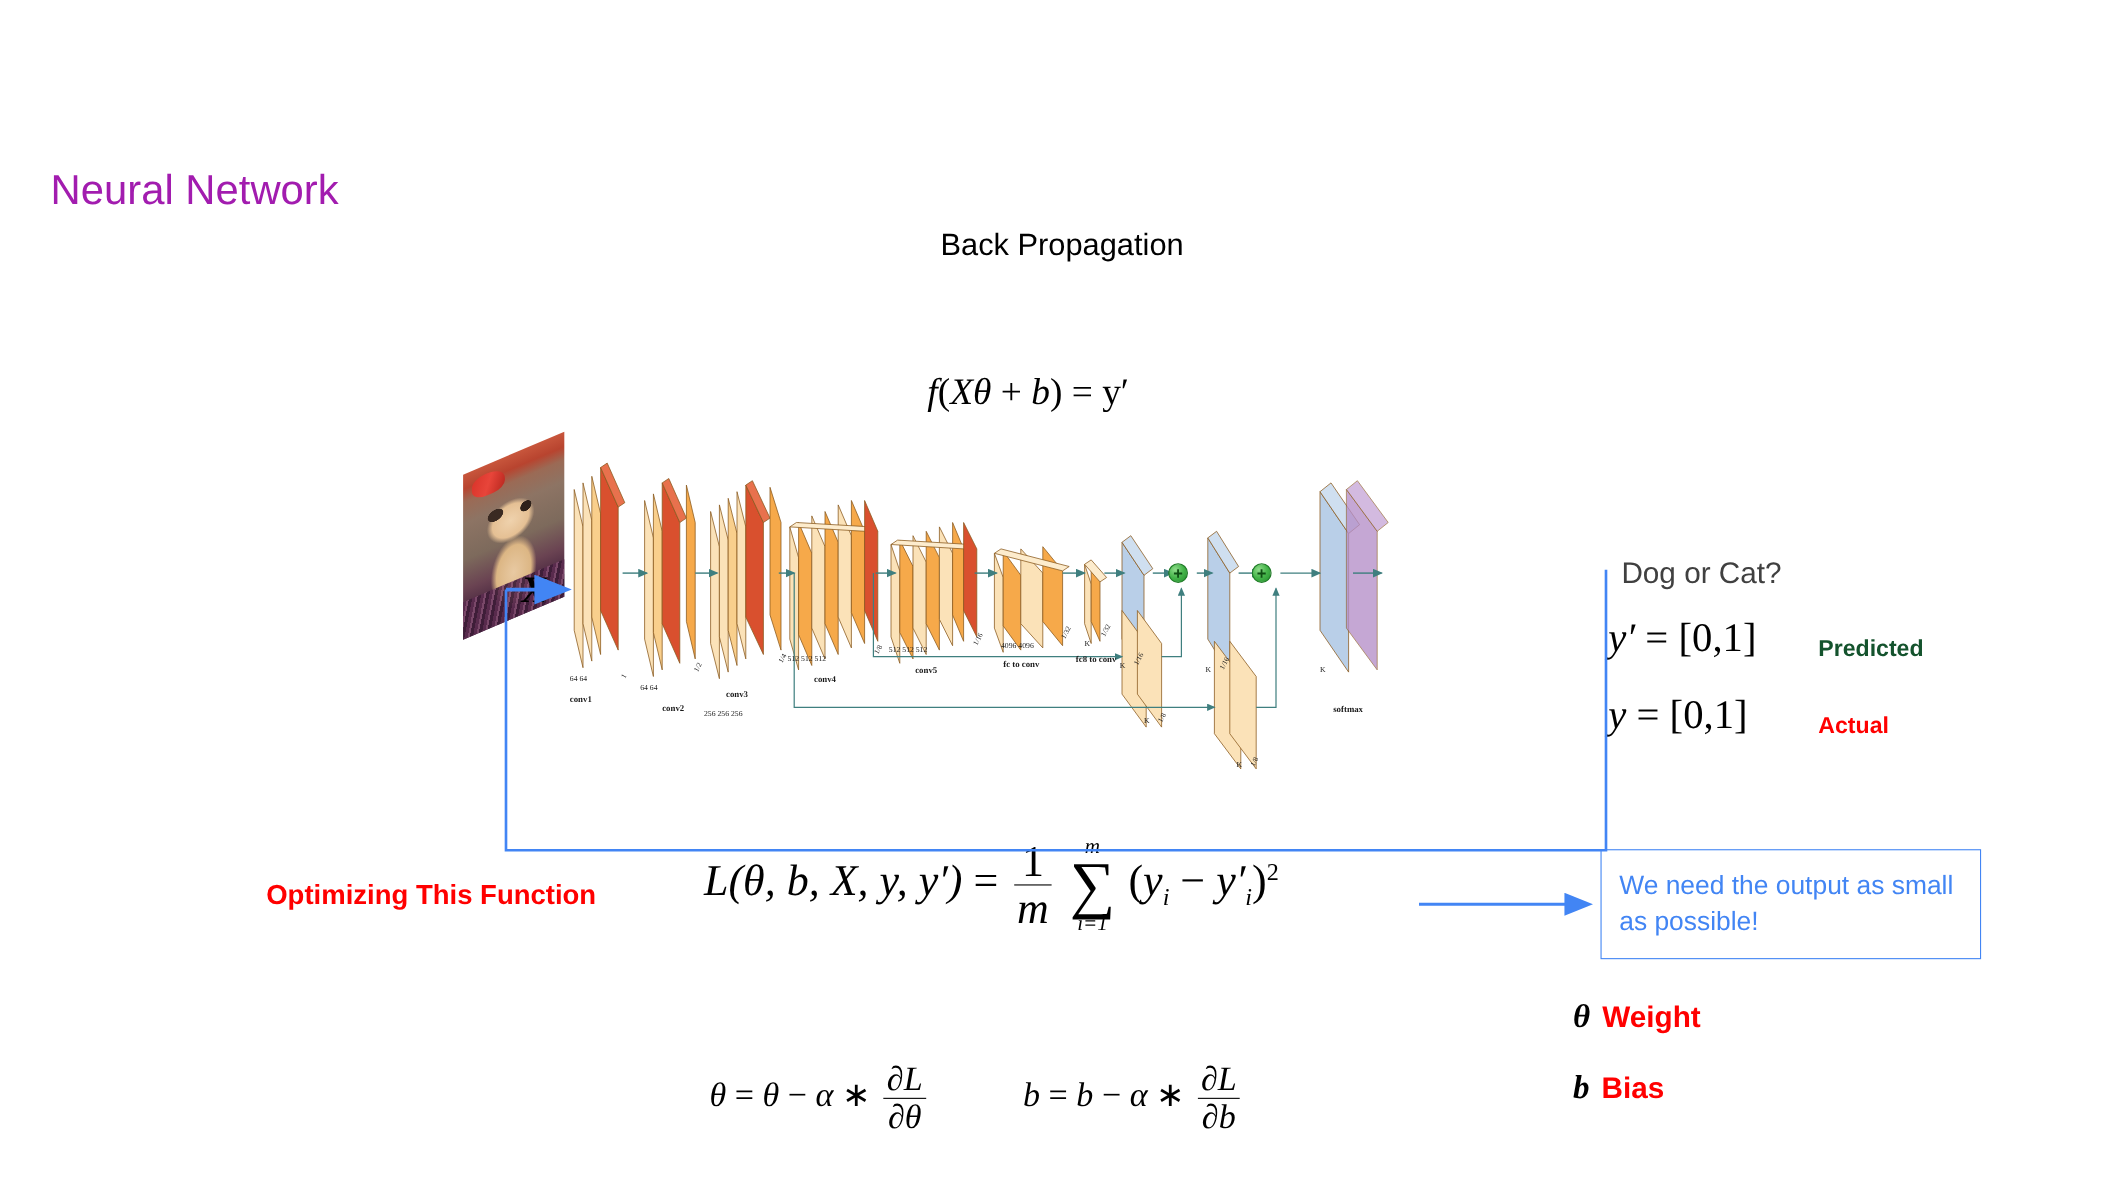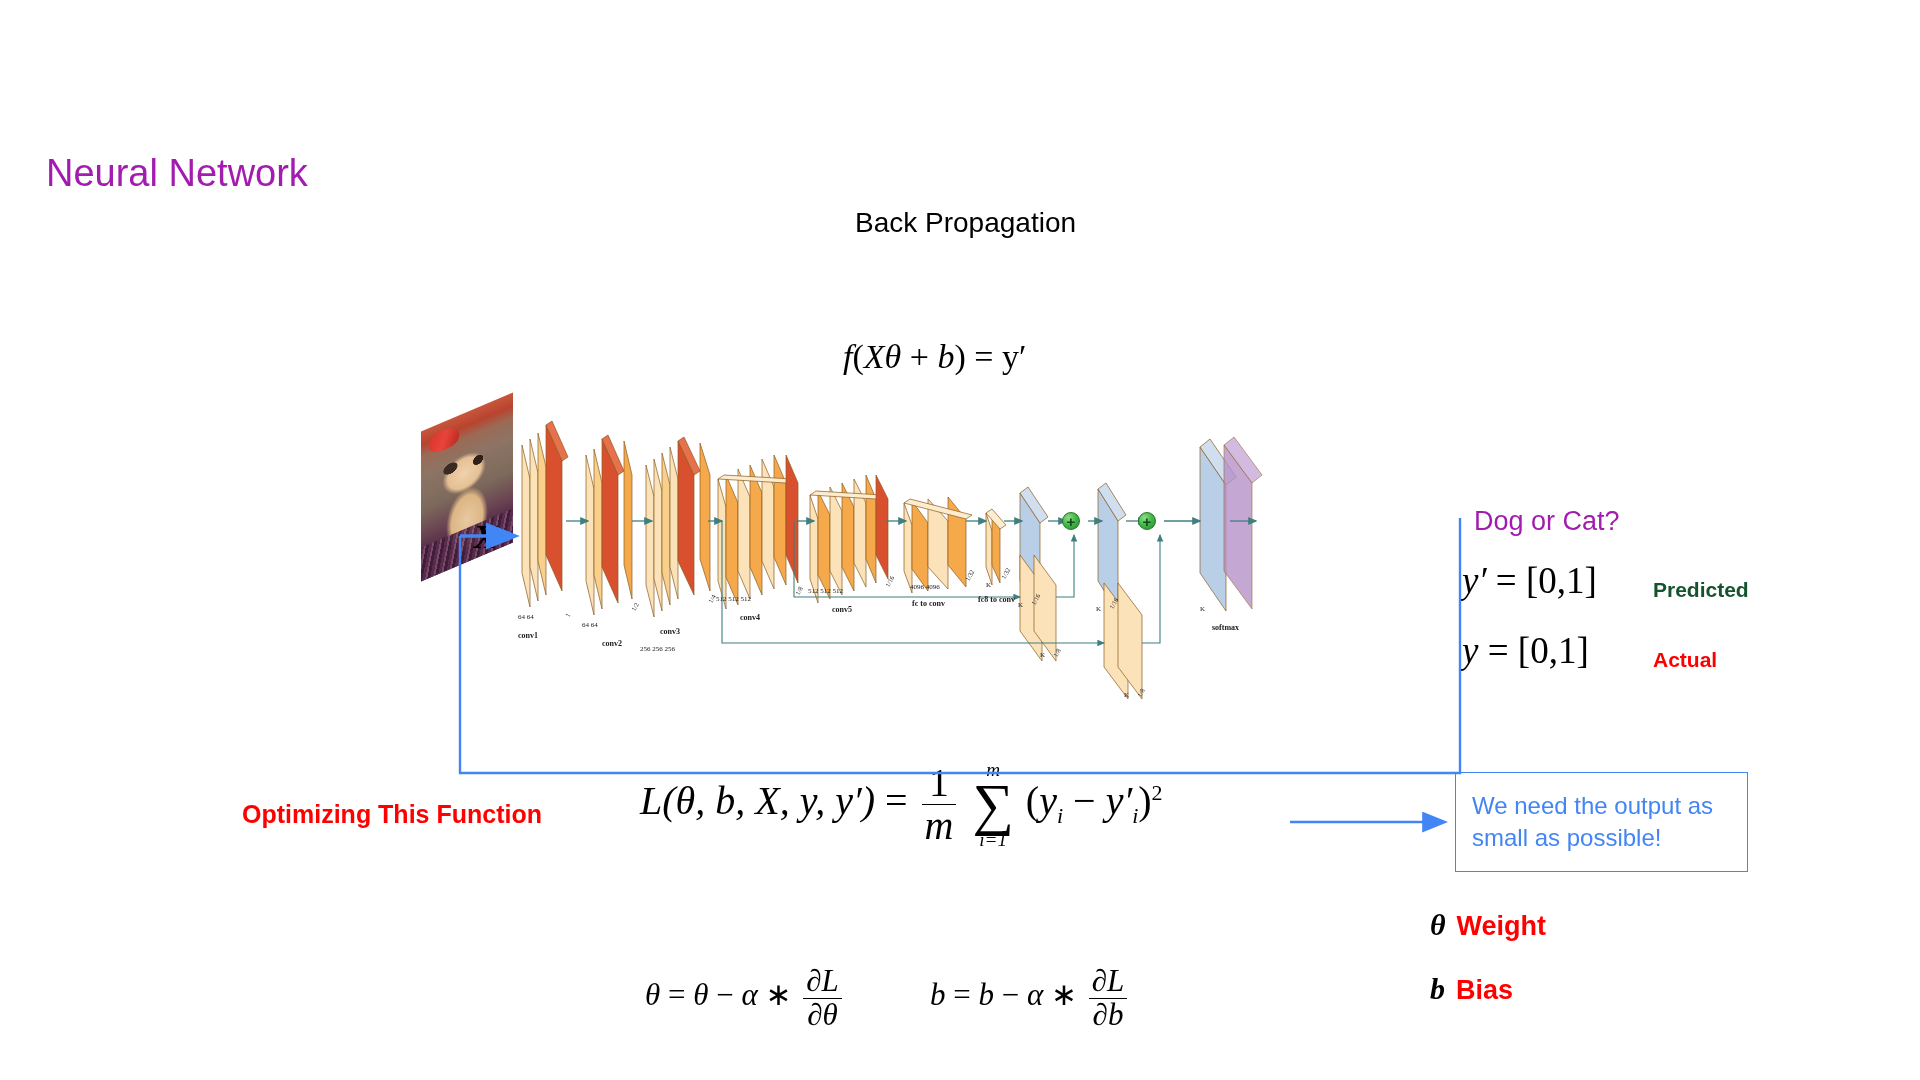--- a/index.html
+++ b/index.html
@@ -81,21 +81,21 @@
   #input-label {
     position: absolute; left: 474px; top: 518px;
     font-family: "Liberation Serif", serif;
     font-style: italic; font-weight: bold;
     font-size: 34px; color: #000000;
   }
 
   
   #dog-or-cat {
     position: absolute; left: 1474px; top: 506px;
-    font-size: 27px; color: #a21caf;
+    font-size: 27px; color: #404040;
   }
   #predicted-equation {
     position: absolute; left: 1462px; top: 559px;
     font-size: 37px;
   }
   #predicted-tag {
     position: absolute; left: 1653px; top: 578px;
     font-size: 21px; font-weight: bold; color: #14532d;
   }
   #actual-equation {
@@ -115,21 +115,21 @@
   #update-caption {
     position: absolute; left: 104px; top: 962px;
     font-size: 25px; font-weight: bold; line-height: 1.32;
   }
   #update-caption .l1 { color: #ff0000; display: block; }
   #update-caption .l2 { color: #3f82e8; display: block; }
 
   
   #callout-box {
     position: absolute; left: 1455px; top: 772px;
-    width: 293px; height: 100px;
+    width: 346px; height: 100px;
     border: 1.8px solid #4285f4;
     background: #ffffff;
     display: flex; align-items: center;
     padding: 0 16px;
   }
   #callout-text {
     font-size: 24px; color: #4285f4; line-height: 1.35;
   }
 
   
@@ -387,21 +387,21 @@
     <div class="lbl" style="left:540px; top:256px;">K</div>
     <div class="lbl rot" style="left:558px; top:256px;">1/8</div>
 
     <div class="lbl" style="left:596px; top:210px;">K</div>
     <div class="lbl rot" style="left:614px; top:208px;">1/16</div>
 
     <div class="lbl" style="left:624px; top:296px;">K</div>
     <div class="lbl rot" style="left:642px; top:296px;">1/8</div>
 
     <div class="lbl" style="left:700px; top:210px;">K</div>
-    <div class="lbl name" style="left:700px; top:228px;padding-left:12px;">softmax</div>
+    <div class="lbl name" style="left:700px; top:245px;padding-left:12px;">softmax</div>
   </div>
 
   <div id="input-label">X</div>
 
   <div id="dog-or-cat">Dog or Cat?</div>
 
   <div id="predicted-equation" class="math">
     <span class="mi">y′</span>
     <span class="up">=</span>
     <span class="up">[0,1]</span>

